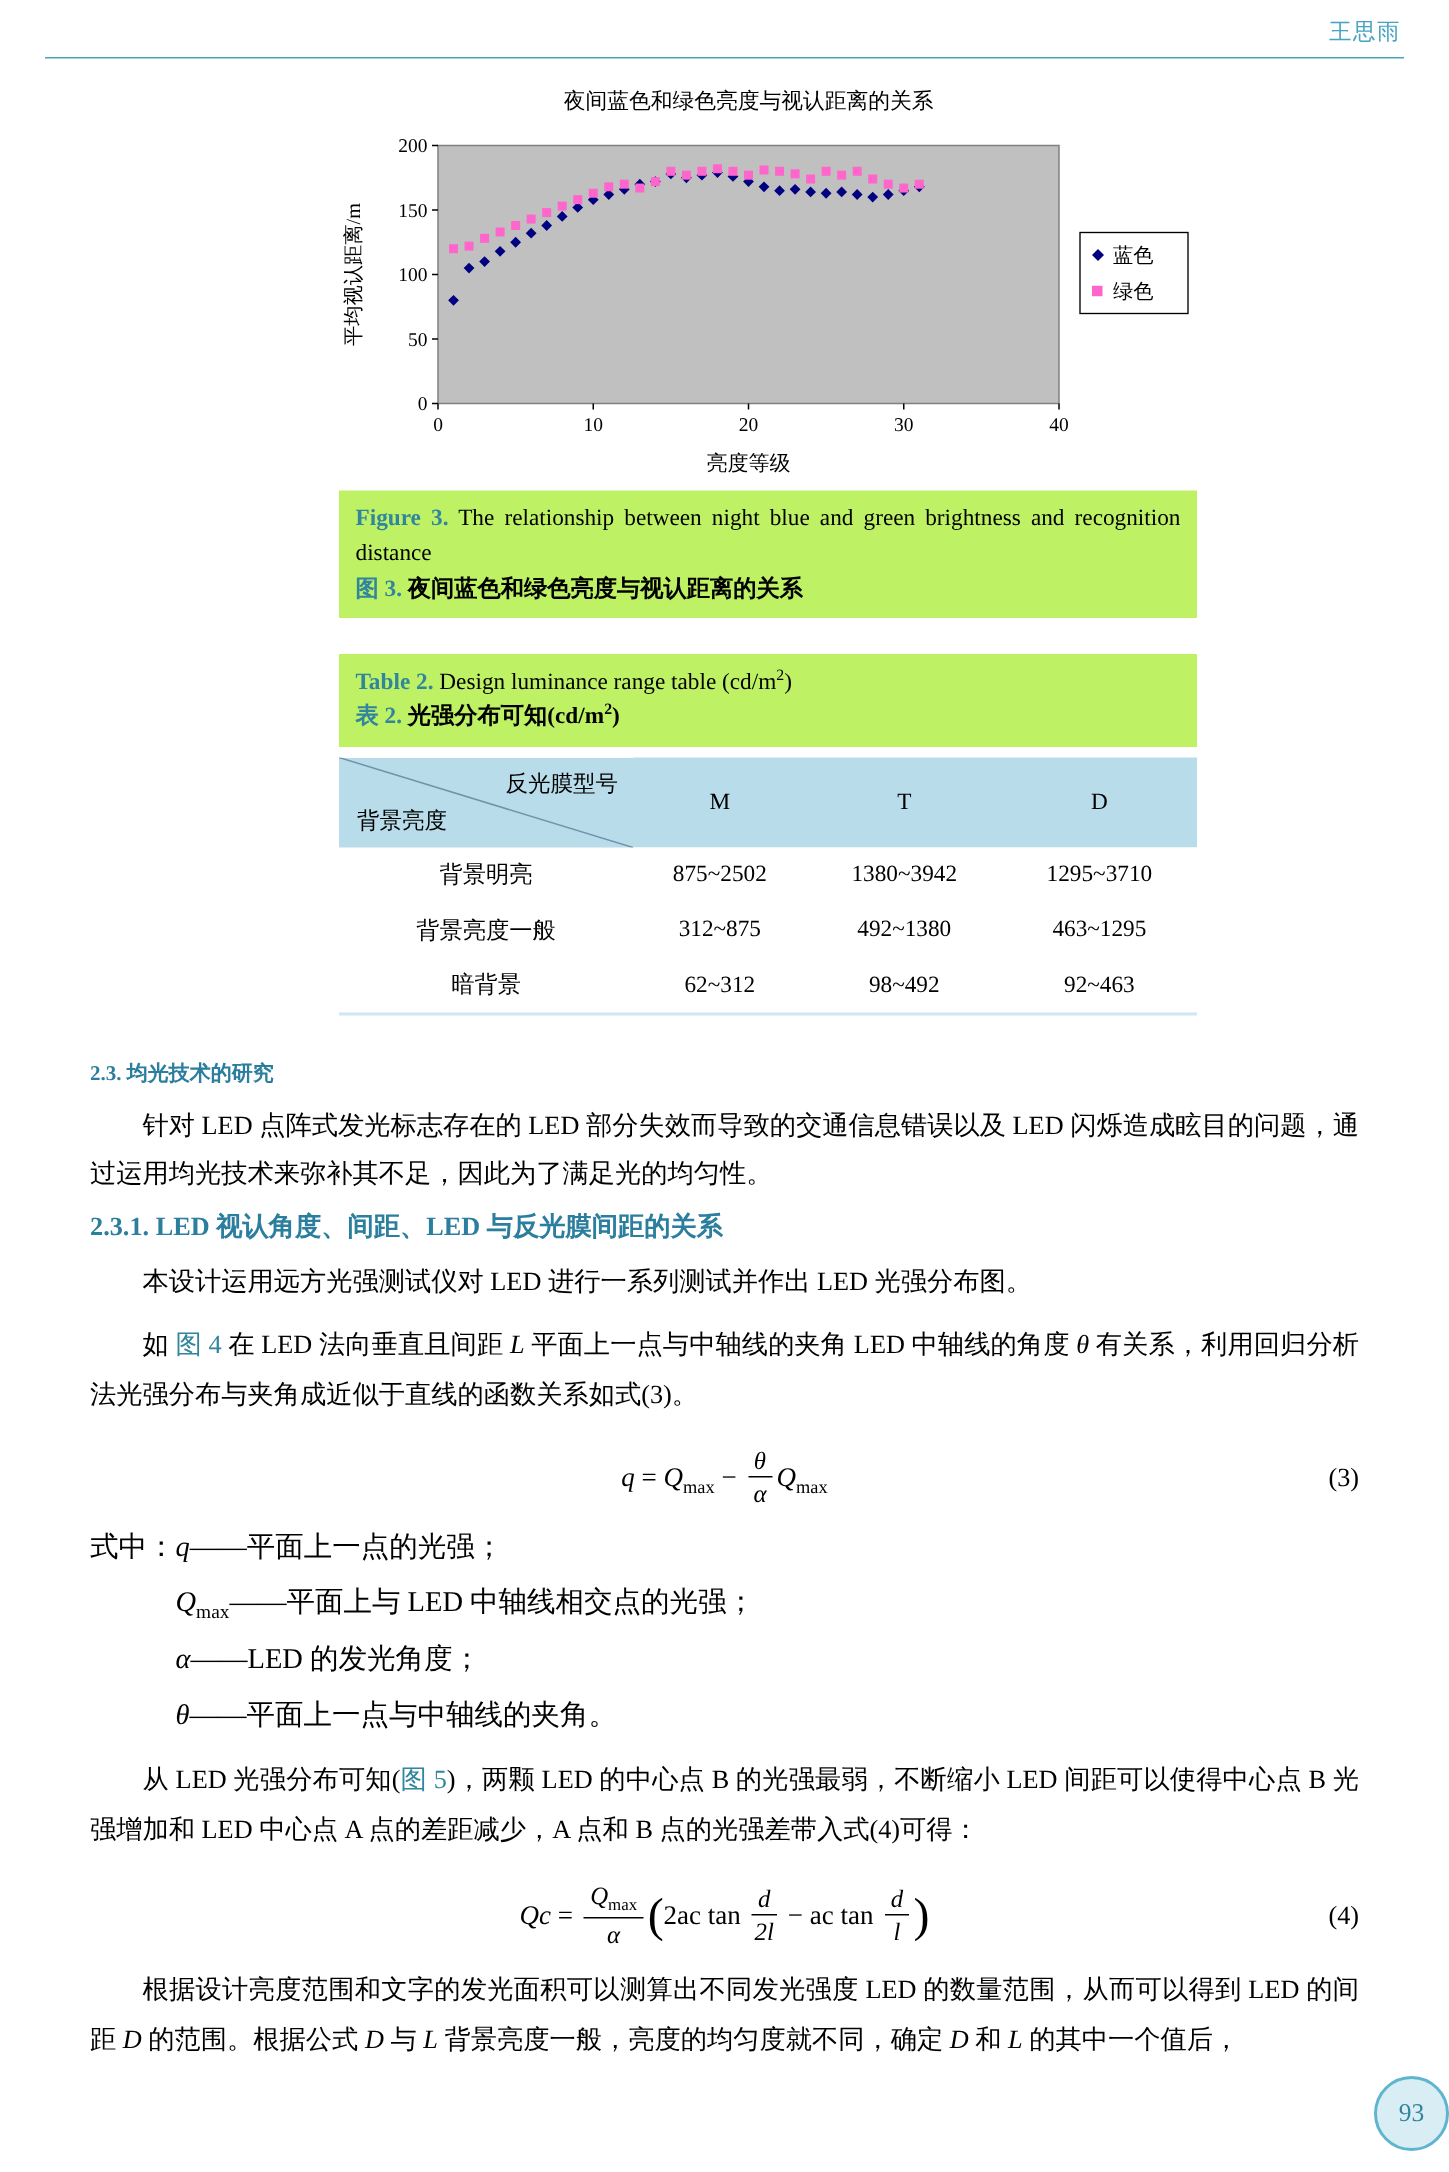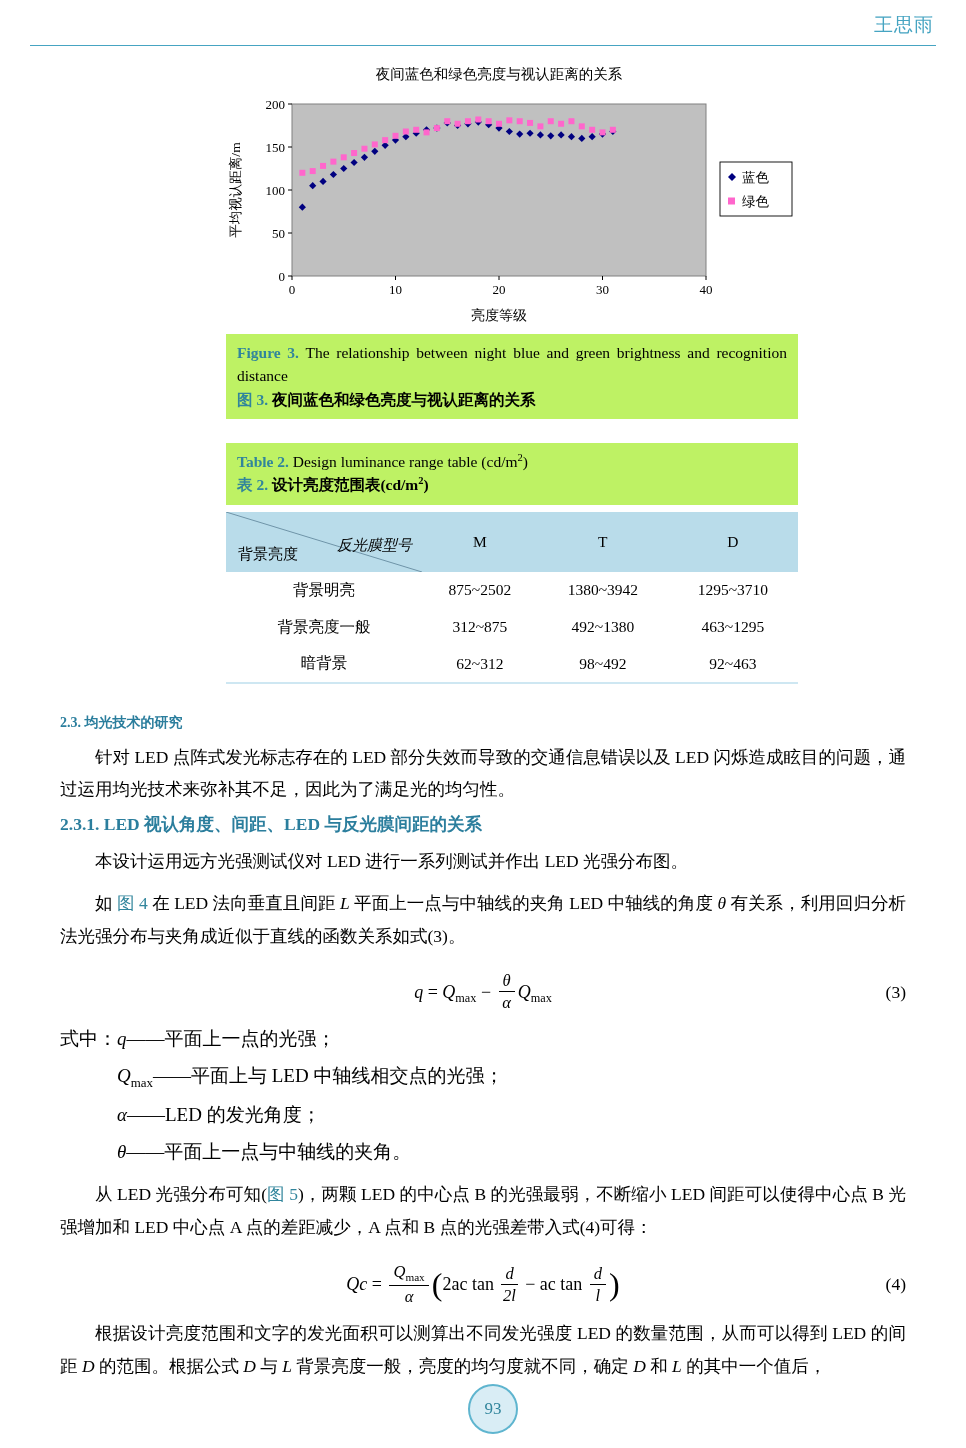--- a/index.html
+++ b/index.html
@@ -6,21 +6,21 @@
   html,body { background:#ffffff; }
   body {
     width:966px; height:1448px;
     font-family:"Liberation Serif","DejaVu Serif",serif;
     color:#000;
   }
   .page { position:relative; width:966px; height:1448px; overflow:hidden; background:#fff; }
 
   
   .page-header { text-align:right; padding:12px 32px 0 0; }
-  .author { color:#46a4c2; font-size:19px; letter-spacing:1px; }
+  .author { color:#46a4c2; font-size:15px; letter-spacing:1px; }
   .header-rule { border:none; border-top:1.6px solid #46a4c2; margin:7px 30px 0 30px; }
 
   
   .chart-block { margin:16px 0 0 226px; width:572px; }
   .chart-block svg { display:block; font-family:"Liberation Serif","DejaVu Serif",serif; }
 
   
   .caption-box {
     margin-left:226px; width:572px;
     background:#bef264; padding:7px 11px 8px 11px;
@@ -33,21 +33,21 @@
   sub { font-size:0.68em; }
 
   
   .data-table {
     margin:7px 0 0 226px; width:572px; border-collapse:collapse;
     font-size:15.5px; border-bottom:2px solid #cee7f2;
   }
   .data-table thead th { background:#b9dcea; font-weight:normal; height:60px; text-align:center; vertical-align:middle; }
   .data-table th.corner { position:relative; width:196px; }
   .corner-diag { position:absolute; left:0; top:0; width:100%; height:100%; }
-  .corner-top { position:absolute; top:24px; right:10px; font-size:15px;font-style:italic; }
+  .corner-top { position:absolute; top:8px; right:10px; font-size:15px; }
   .corner-bottom { position:absolute; bottom:8px; left:12px; font-size:15px; }
   .data-table tbody td { height:37px; text-align:center; vertical-align:middle; background:#fff; }
 
   
   .main { margin:0 60px; }
   h2.section { color:#2b7e9d; font-size:14px; font-weight:bold; margin:30px 0 0 0; }
   h3.subsection { color:#2b7e9d; font-size:17.5px; font-weight:bold; margin:6px 0 0 0; }
   p.body { font-size:17.5px; line-height:1.88; text-align:justify; margin:9px 0 0 0; }
   p.indent { text-indent:2em; }
   .ref-link { color:#31859c; text-decoration:none; cursor:pointer; }
@@ -60,21 +60,21 @@
   .frac { display:inline-flex; flex-direction:column; vertical-align:middle; text-align:center; line-height:1.15; font-size:0.92em; margin:0 3px; position:relative; top:-2px; }
   .frac .ftop { border-bottom:1px solid #000; padding:0 4px 1px 4px; }
   .frac .fbot { padding-top:1px; }
   .bigp { font-size:32px; font-weight:400; vertical-align:middle; position:relative; top:-2px; }
 
   
   .sym-line { font-size:19px; line-height:1.85; margin:0 0 2px 0; }
   .sym-indent { padding-left:57px; }
 
   
-  .page-footer { position:absolute; bottom:14px; left:0; width:100%; text-align:center;padding-left:20px; }
+  .page-footer { position:absolute; bottom:14px; left:0; width:100%; text-align:right;padding-left:20px; }
   .page-circle {
     display:inline-flex; align-items:center; justify-content:center;
     width:50px; height:50px; border-radius:50%;
     border:2px solid #5fb5cf; background:#d9edf5; color:#31859c; font-size:17px;
   }
 </style>
 </head>
 <body>
 
 <div class="page">
@@ -180,21 +180,21 @@
       </svg>
   </figure>
 
   <div class="caption-box">
     <p><span class="cap-label">Figure 3.</span><span> The relationship between night blue and green brightness and recognition distance</span></p>
     <p><span class="cap-label">图 3.</span><span class="cap-zh-text"> 夜间蓝色和绿色亮度与视认距离的关系</span></p>
   </div>
 
   <div class="caption-box gap-top">
     <p><span class="cap-label">Table 2.</span><span> Design luminance range table (cd/m</span><sup>2</sup><span>)</span></p>
-    <p><span class="cap-label">表 2.</span><span class="cap-zh-text"> 设计亮度范围表(cd/m</span><sup class="cap-zh-text">2</sup><span class="cap-zh-text">)</span></p>
+    <p><span class="cap-label">表 2.</span><span class="cap-zh-text"> 光强分布可知(cd/m</span><sup class="cap-zh-text">2</sup><span class="cap-zh-text">)</span></p>
   </div>
 
   <table class="data-table">
     <thead>
       <tr>
         <th class="corner">
           <svg class="corner-diag" viewBox="0 0 100 100" preserveAspectRatio="none">
             <line x1="0" y1="0" x2="100" y2="100" stroke="#6f94a8" stroke-width="1" vector-effect="non-scaling-stroke"></line>
           </svg>
           <span class="corner-top">反光膜型号</span>

